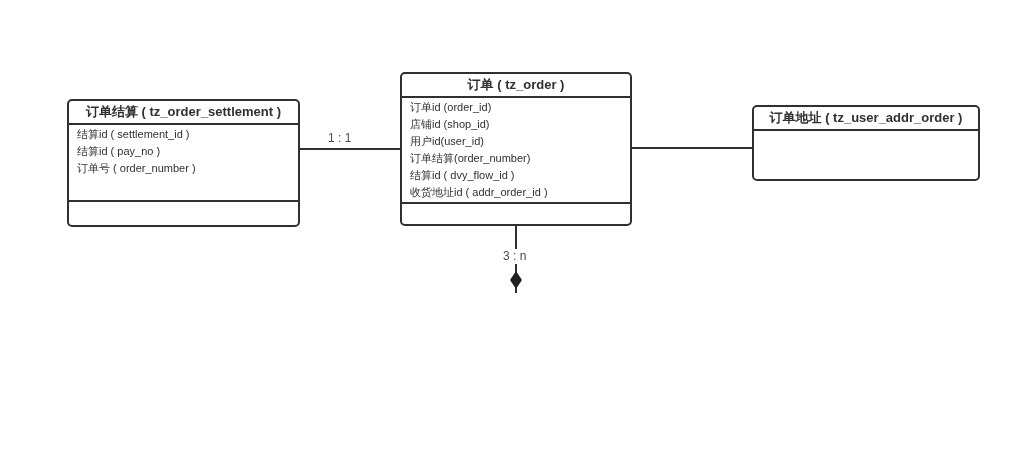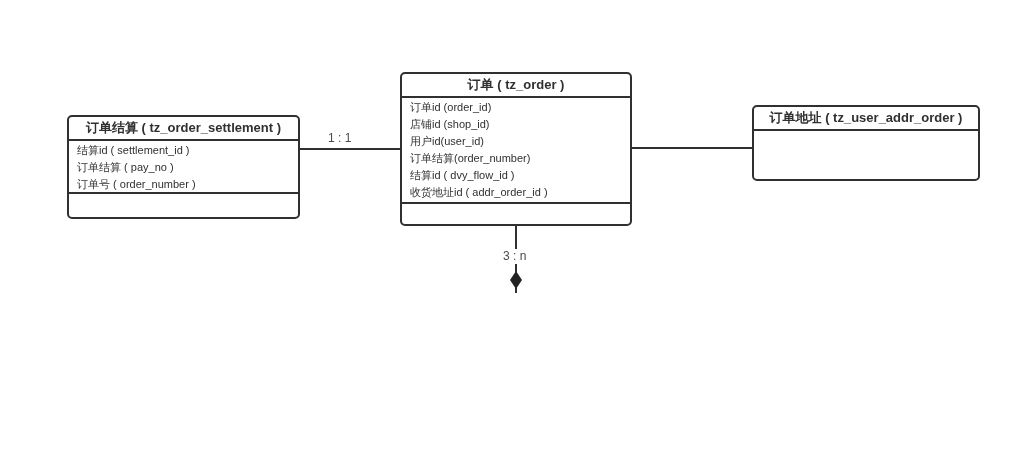--- a/index.html
+++ b/index.html
@@ -74,25 +74,25 @@
     height: 18px;
     background: #222222;
     clip-path: polygon(50% 0, 100% 50%, 50% 100%, 0 50%);
   }
 </style>
 </head>
 <body>
 
 <div class="canvas">
 
-  <div class="entity" style="left:67px; top:115px; width:233px; height:104px;">
+  <div class="entity" style="left:67px; top:99px; width:233px; height:128px;">
     <div class="entity-title">订单结算 ( tz_order_settlement )</div>
     <div class="entity-fields">
       <div class="field-row">结算id ( settlement_id )</div>
-      <div class="field-row">订单结算 ( pay_no )</div>
+      <div class="field-row">结算id ( pay_no )</div>
       <div class="field-row">订单号 ( order_number )</div>
     </div>
     <div class="entity-footer" style="flex-basis:23px;"></div>
   </div>
 
   <div class="entity" style="left:400px; top:72px; width:232px; height:154px;">
     <div class="entity-title">订单 ( tz_order )</div>
     <div class="entity-fields">
       <div class="field-row">订单id (order_id)</div>
       <div class="field-row">店铺id (shop_id)</div>

